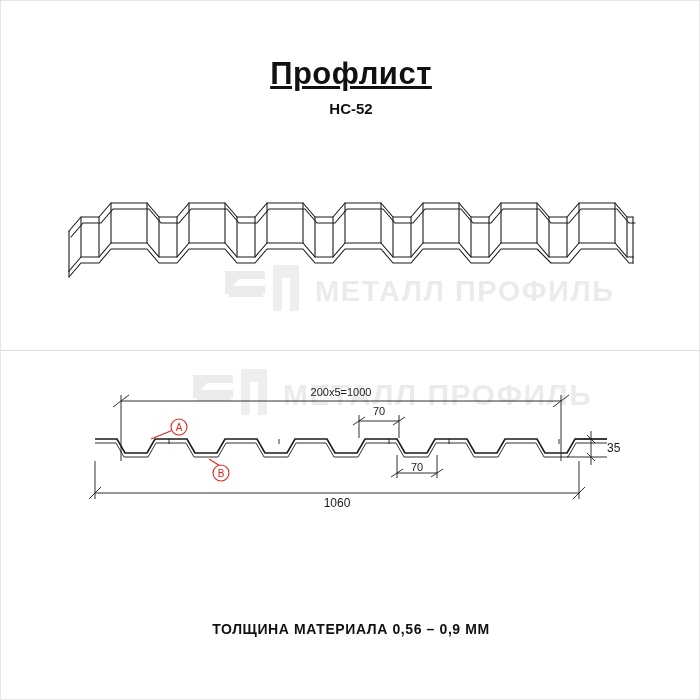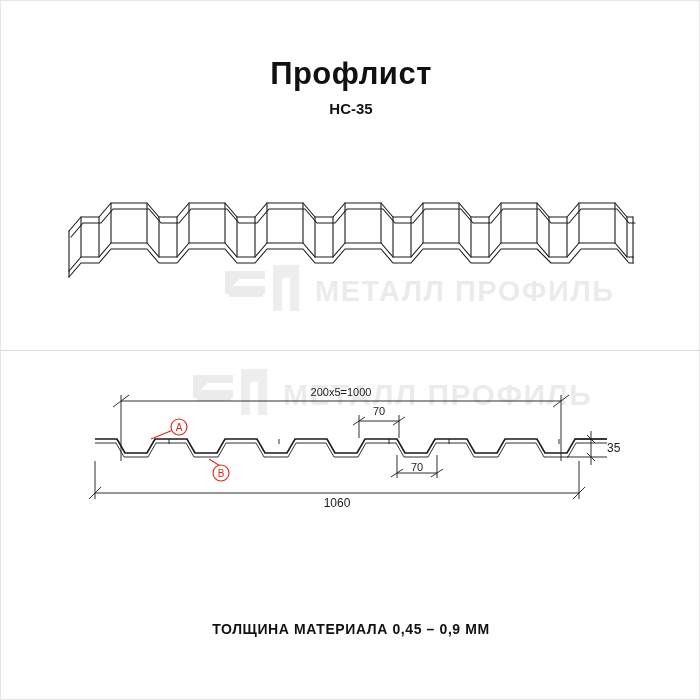--- a/index.html
+++ b/index.html
@@ -25,20 +25,21 @@
   .title {
     position: absolute;
     top: 55px;
     left: 0;
     width: 700px;
     text-align: center;
     font-size: 31px;
     font-weight: bold;
     letter-spacing: 0.5px;
     color: #111;
+    text-decoration: underline;
   }
   .subtitle {
     position: absolute;
     top: 99px;
     left: 0;
     width: 700px;
     text-align: center;
     font-size: 15px;
     font-weight: bold;
     color: #111;
@@ -86,21 +87,21 @@
   .wm2 { top: 360px; left: 190px; }
   svg { display: block; overflow: visible; }
   text { font-family: "Liberation Sans", sans-serif; }
 </style>
 </head>
 <body>
 
 <div class="page">
 
   <div class="title">Профлист</div>
-  <div class="subtitle">НС-35</div>
+  <div class="subtitle">НС-52</div>
 
   <div class="wm wm1">
     <svg width="330" height="70" viewBox="0 0 330 70">
       <g fill="#d9d9d9">
         <path d="M2 14 h40 v8 h-26 l-6 7 h32 v8 h-40 z"></path>
         <rect x="6" y="33" width="34" height="7"></rect>
         <path d="M50 8 l26 0 l0 46 l-9 0 l0 -33 l-8 0 l0 33 l-9 0 z" opacity="0.9"></path>
       </g>
       <text x="92" y="44" font-size="29" font-weight="bold" fill="#d9d9d9" letter-spacing="1.5">МЕТАЛЛ ПРОФИЛЬ</text>
     </svg>
@@ -258,15 +259,15 @@
 
       <g>
         <path d="M118 78 L134 88" stroke="#e2231a" stroke-width="1.1" fill="none"></path>
         <circle cx="130" cy="92" r="8" stroke="#e2231a" stroke-width="1.1" fill="#ffffff"></circle>
         <text x="130" y="96" font-size="10" text-anchor="middle" fill="#e2231a">B</text>
       </g>
 
     </svg>
   </div>
 
-  <div class="footer">ТОЛЩИНА МАТЕРИАЛА 0,45 – 0,9 ММ</div>
+  <div class="footer">ТОЛЩИНА МАТЕРИАЛА 0,56 – 0,9 ММ</div>
 
 </div>
 
 </body></html>

